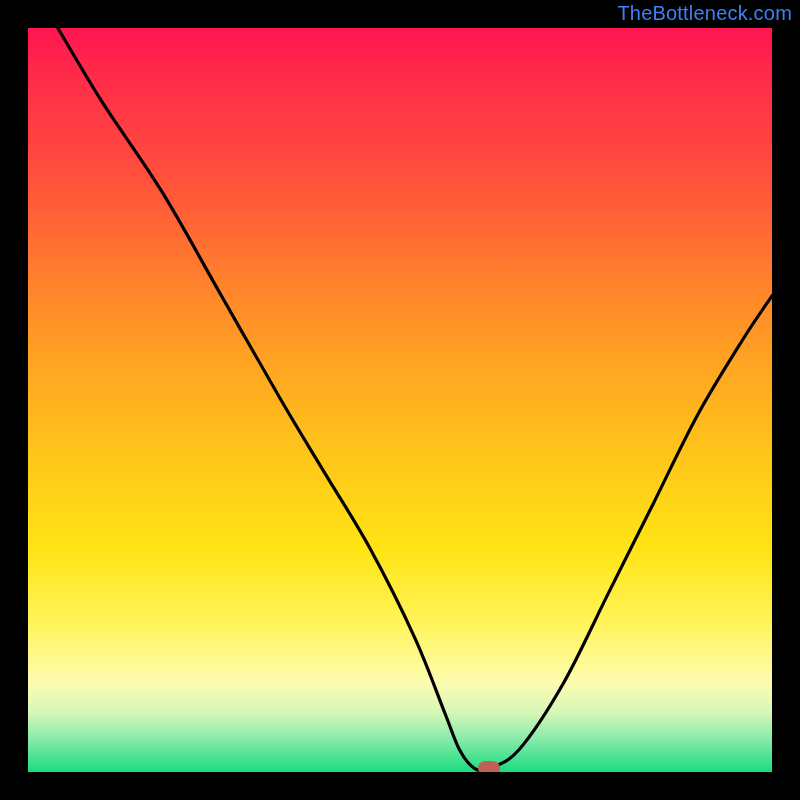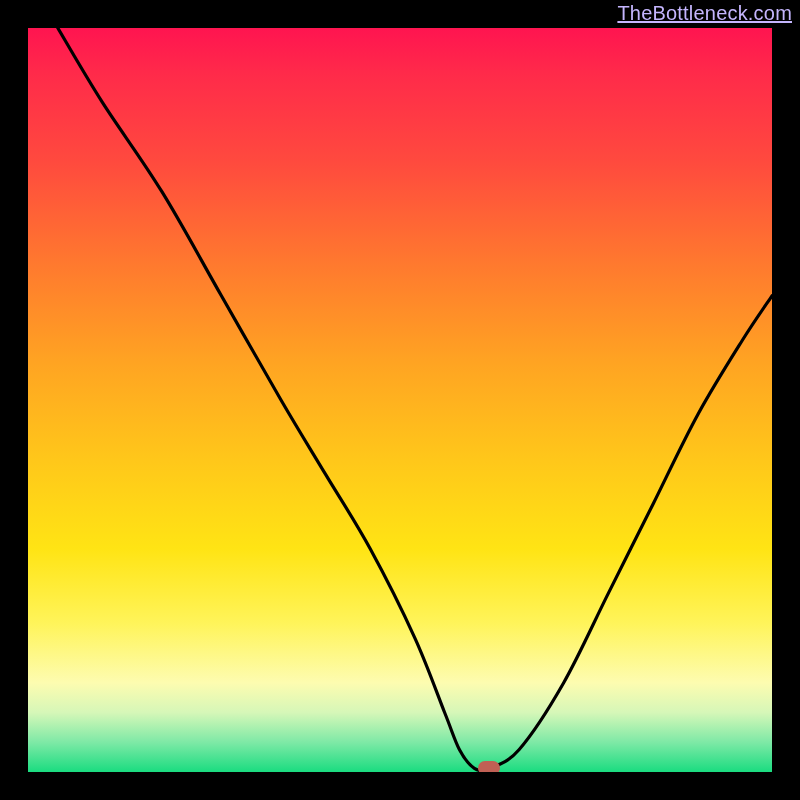--- a/index.html
+++ b/index.html
@@ -13,26 +13,25 @@
   .frame {
     position: relative;
     width: 800px;
     height: 800px;
     background: #000;
   }
   .watermark {
     position: absolute;
     top: 2px;
     right: 8px;
-    color: #c4b5fd;
+    color: #3b82f6;
     font-size: 20px;
     font-weight: 500;
     letter-spacing: 0.2px;
     z-index: 10;
-    text-decoration: underline;
   }
   .plot {
     position: absolute;
     left: 28px;
     top: 28px;
     width: 744px;
     height: 744px;
     overflow: hidden;
   }
   .gradient {

